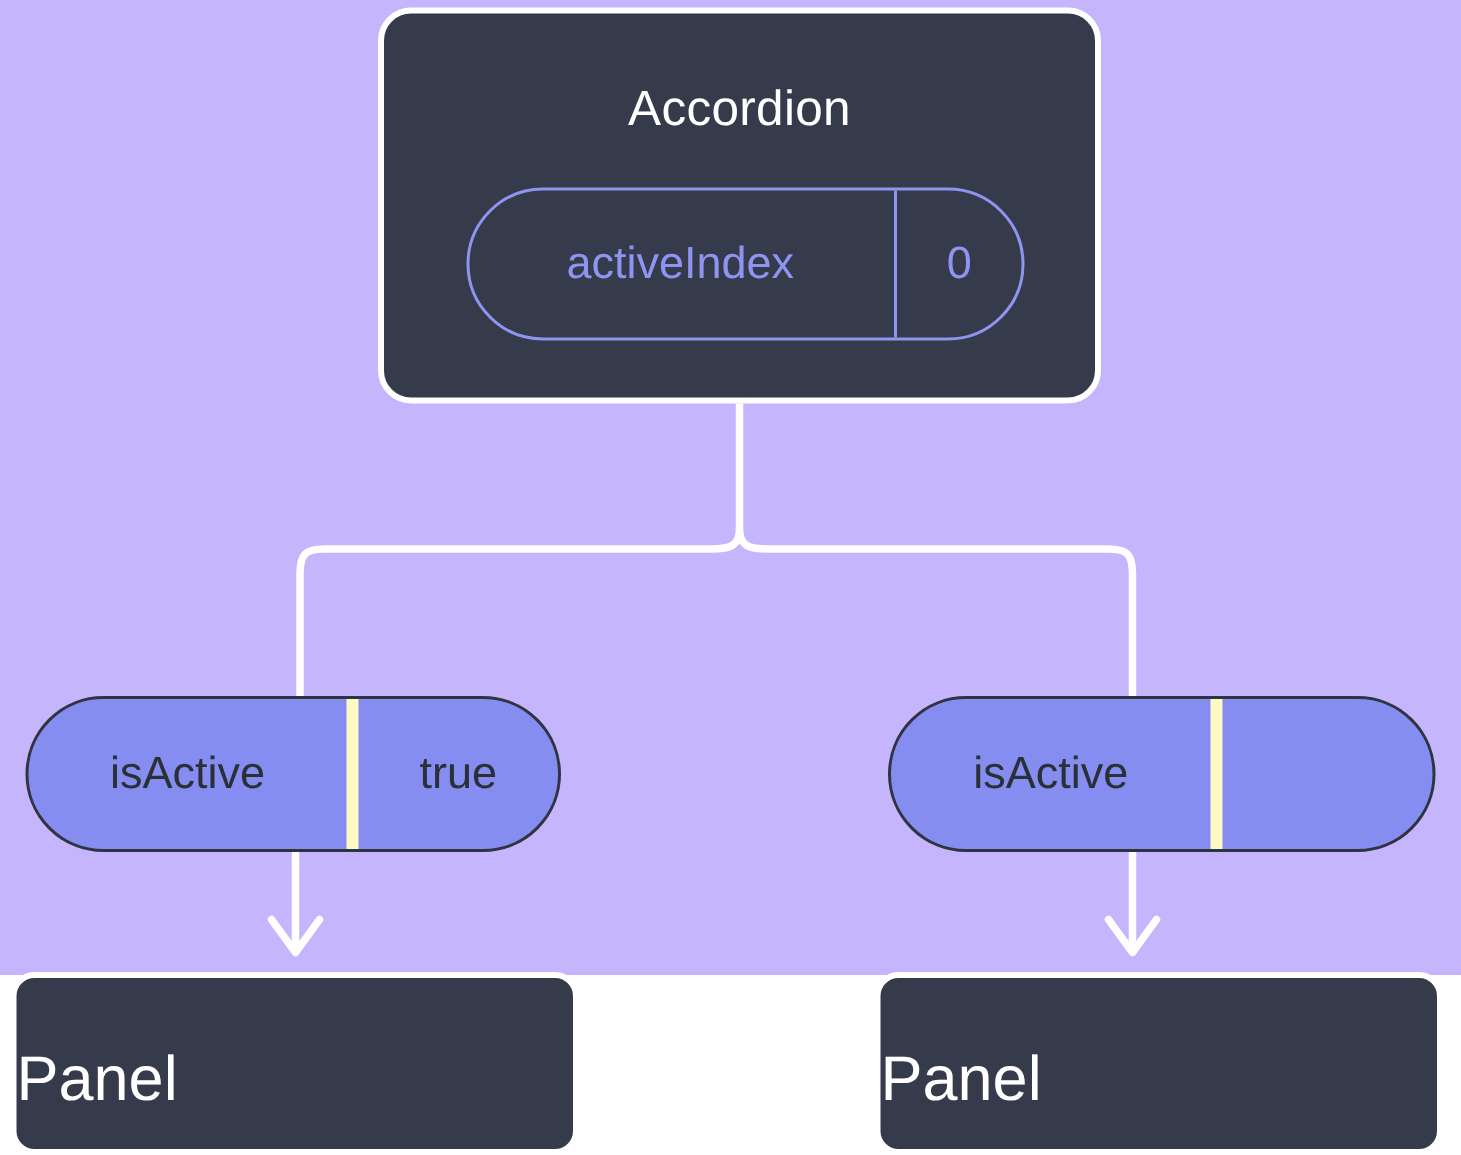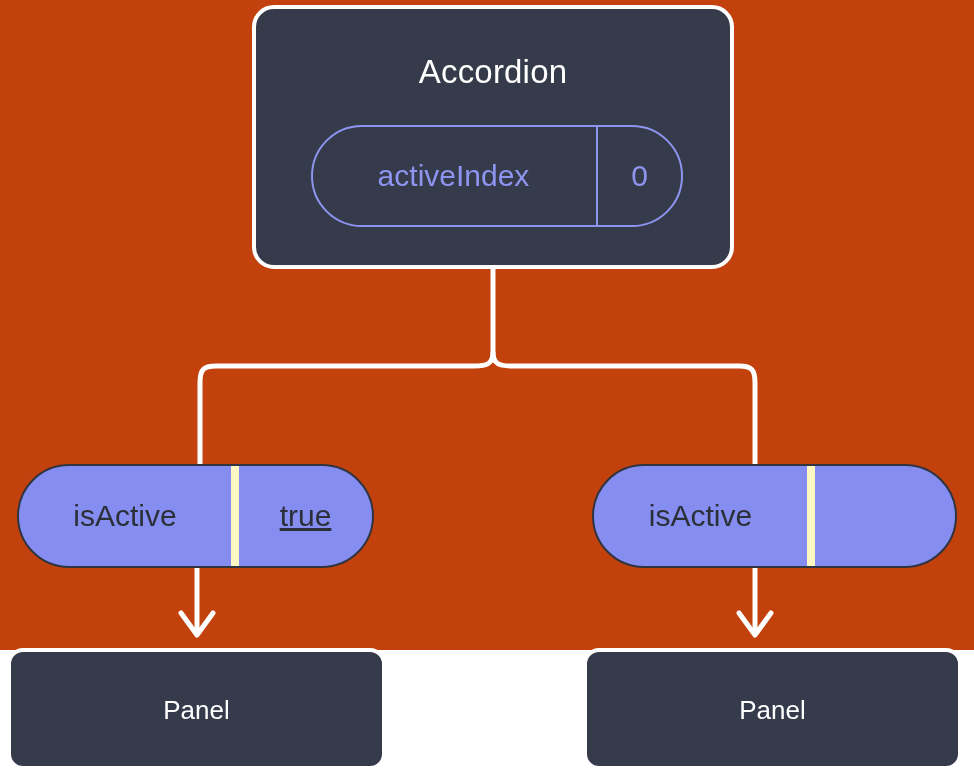--- a/index.html
+++ b/index.html
@@ -10,21 +10,21 @@
     width: 974px;
     height: 770px;
     overflow: hidden;
     font-family: "Liberation Sans", sans-serif;
   }
 
   #stage {
     position: relative;
     width: 974px;
     height: 650px;
-    background: #c2410c;
+    background: #c4b5fd;
   }
 
   
   #wires {
     position: absolute;
     left: 0;
     top: 0;
     width: 974px;
     height: 770px;
     pointer-events: none;
@@ -109,21 +109,20 @@
     justify-content: center;
     font-size: 30px;
     border-right: 8px solid #fef9c3;
   }
   .prop-pill .pill-val {
     display: flex;
     align-items: center;
     justify-content: center;
     font-size: 30px;
     flex: 1 1 auto;
-    text-decoration: underline;
   }
 
   #prop-pill-left {
     left: 17px;
     top: 464px;
     width: 357px;
   }
   #prop-pill-left .pill-key { flex: 0 0 212px; }
 
   #prop-pill-right {
@@ -146,23 +145,22 @@
     top: 648px;
     width: 379px;
     height: 122px;
     border-radius: 16px;
   }
   .panel-label {
     position: absolute;
     left: 0;
     right: 0;
     top: 43px;
-    text-align: center;
     color: #ffffff;
-    font-size: 26px;
+    font-size: 42px;
     font-weight: 500;
   }
 </style>
 </head>
 <body>
 
 <div id="stage">
 
   <svg id="wires" viewBox="0 0 974 770" width="974" height="770" xmlns="http://www.w3.org/2000/svg">
 

